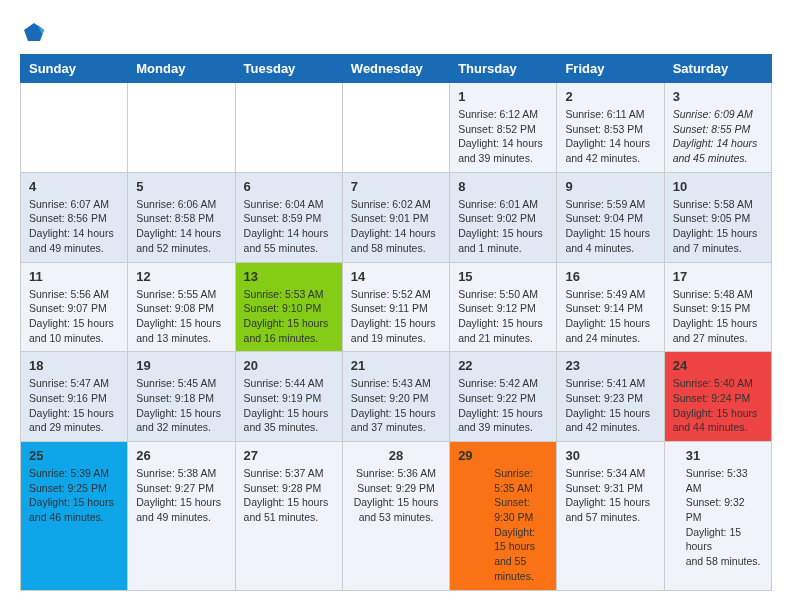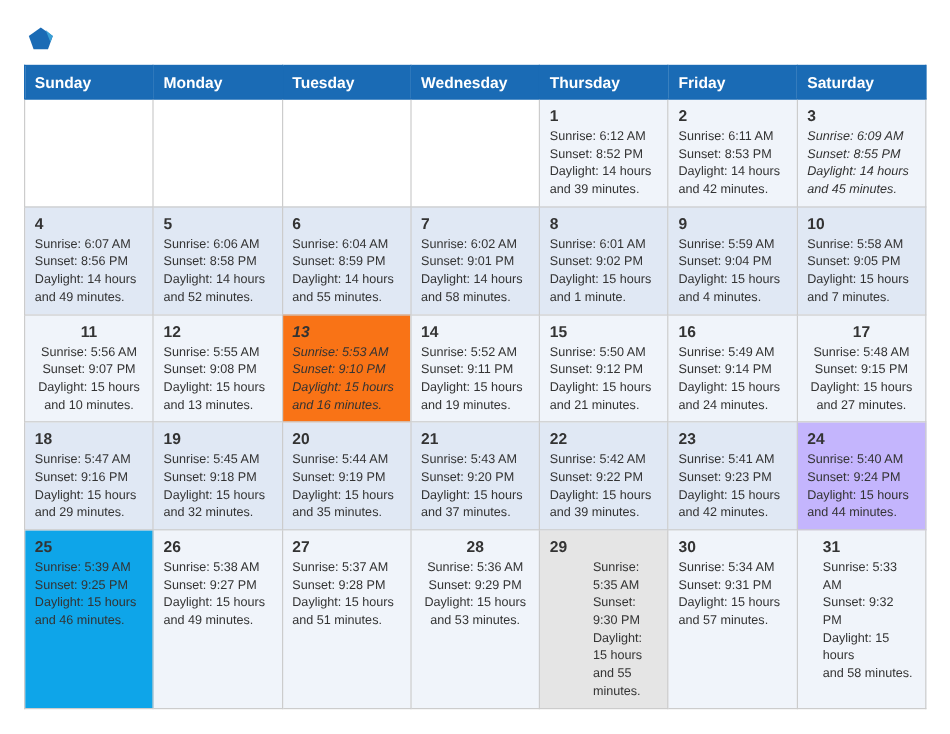--- a/index.html
+++ b/index.html
@@ -197,35 +197,35 @@
         </td>
         <td style="background: rgb(224, 232, 244);">
           <div class="day-number">10</div>
           <div class="day-info" style="white-space: pre-line;">Sunrise: 5:58 AM
 Sunset: 9:05 PM
 Daylight: 15 hours
 and 7 minutes.</div>
         </td>
       </tr>
       <tr>
-        <td style="background: rgb(240, 244, 250); text-align: center;">
+        <td style="background: rgb(240, 244, 250);">
           <div class="day-number">11</div>
           <div class="day-info" style="white-space: pre-line;">Sunrise: 5:56 AM
 Sunset: 9:07 PM
 Daylight: 15 hours
 and 10 minutes.</div>
         </td>
         <td style="background: rgb(240, 244, 250);">
           <div class="day-number">12</div>
           <div class="day-info" style="white-space: pre-line;">Sunrise: 5:55 AM
 Sunset: 9:08 PM
 Daylight: 15 hours
 and 13 minutes.</div>
         </td>
-        <td style="background: #f97316; font-style: italic;">
+        <td style="background: #84cc16;">
           <div class="day-number">13</div>
           <div class="day-info" style="white-space: pre-line;">Sunrise: 5:53 AM
 Sunset: 9:10 PM
 Daylight: 15 hours
 and 16 minutes.</div>
         </td>
         <td style="background: rgb(240, 244, 250);">
           <div class="day-number">14</div>
           <div class="day-info" style="white-space: pre-line;">Sunrise: 5:52 AM
 Sunset: 9:11 PM
@@ -239,21 +239,21 @@
 Daylight: 15 hours
 and 21 minutes.</div>
         </td>
         <td style="background: rgb(240, 244, 250);">
           <div class="day-number">16</div>
           <div class="day-info" style="white-space: pre-line;">Sunrise: 5:49 AM
 Sunset: 9:14 PM
 Daylight: 15 hours
 and 24 minutes.</div>
         </td>
-        <td style="background: rgb(240, 244, 250); text-align: center;">
+        <td style="background: rgb(240, 244, 250);">
           <div class="day-number">17</div>
           <div class="day-info" style="white-space: pre-line;">Sunrise: 5:48 AM
 Sunset: 9:15 PM
 Daylight: 15 hours
 and 27 minutes.</div>
         </td>
       </tr>
       <tr>
         <td style="background: rgb(224, 232, 244);">
           <div class="day-number">18</div>
@@ -290,21 +290,21 @@
 Daylight: 15 hours
 and 39 minutes.</div>
         </td>
         <td style="background: rgb(224, 232, 244);">
           <div class="day-number">23</div>
           <div class="day-info" style="white-space: pre-line;">Sunrise: 5:41 AM
 Sunset: 9:23 PM
 Daylight: 15 hours
 and 42 minutes.</div>
         </td>
-        <td style="background: #c4b5fd;">
+        <td style="background: #ef4444;">
           <div class="day-number">24</div>
           <div class="day-info" style="white-space: pre-line;">Sunrise: 5:40 AM
 Sunset: 9:24 PM
 Daylight: 15 hours
 and 44 minutes.</div>
         </td>
       </tr>
       <tr>
         <td style="background: #0ea5e9;">
           <div class="day-number">25</div>
@@ -327,21 +327,21 @@
 Daylight: 15 hours
 and 51 minutes.</div>
         </td>
         <td style="background: rgb(240, 244, 250); text-align: center;">
           <div class="day-number">28</div>
           <div class="day-info" style="white-space: pre-line;">Sunrise: 5:36 AM
 Sunset: 9:29 PM
 Daylight: 15 hours
 and 53 minutes.</div>
         </td>
-        <td style="background: #e5e5e5;">
+        <td style="background: #f97316;">
           <div class="day-number">29</div>
           <div class="day-info" style="white-space: pre-line; margin-left: 36px;">Sunrise: 5:35 AM
 Sunset: 9:30 PM
 Daylight: 15 hours
 and 55 minutes.</div>
         </td>
         <td style="background: rgb(240, 244, 250);">
           <div class="day-number">30</div>
           <div class="day-info" style="white-space: pre-line;">Sunrise: 5:34 AM
 Sunset: 9:31 PM

